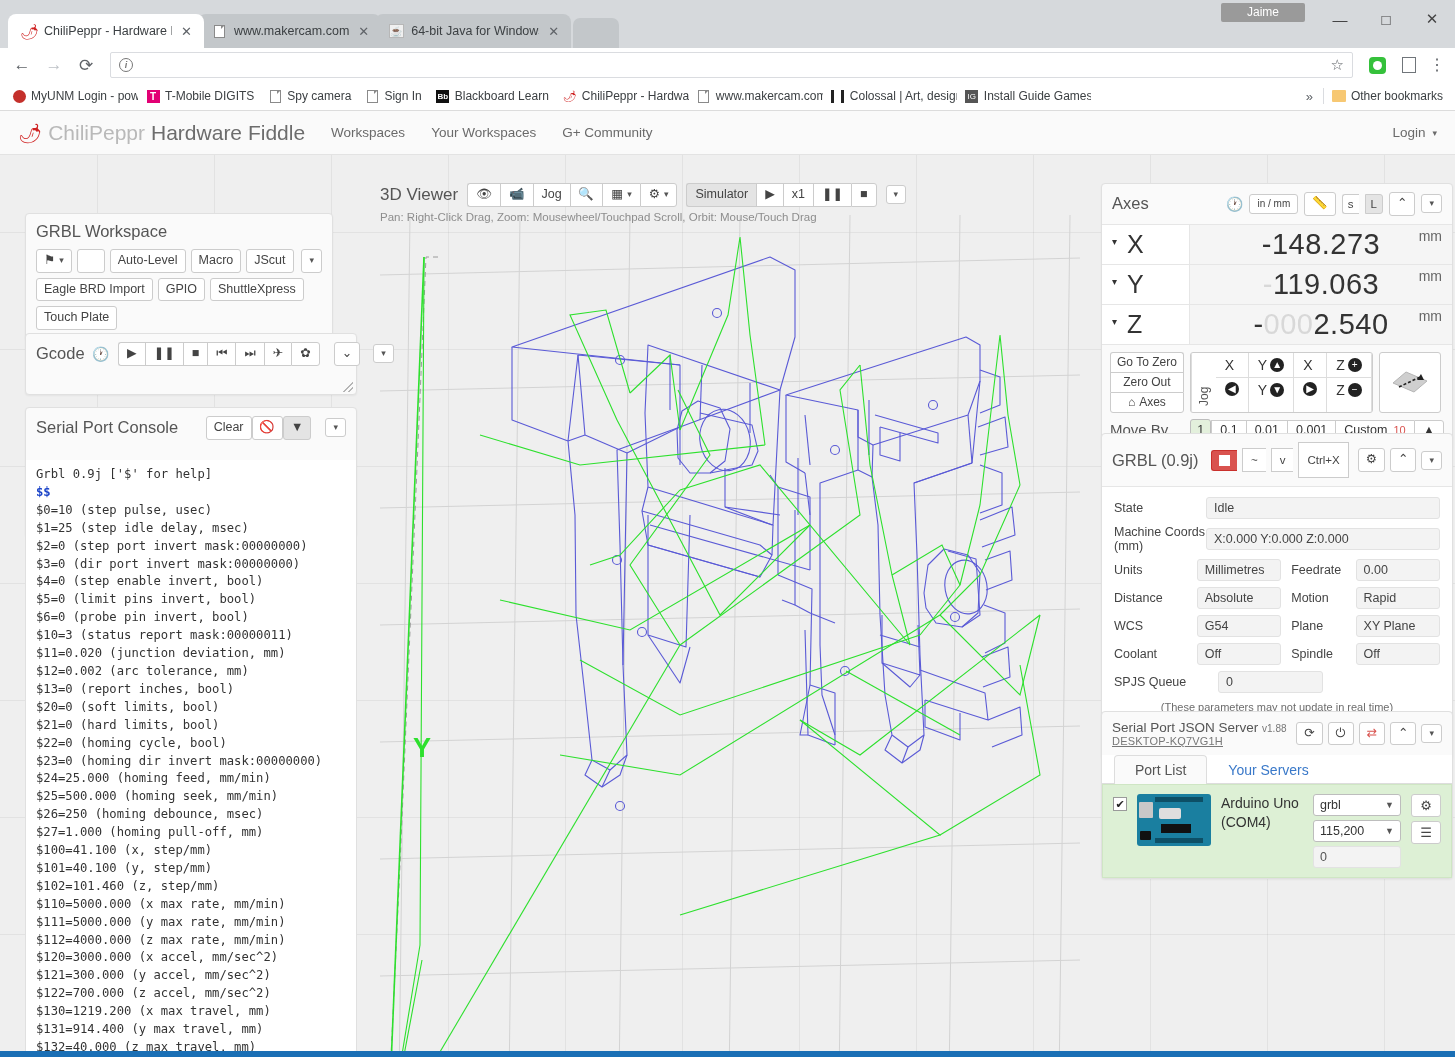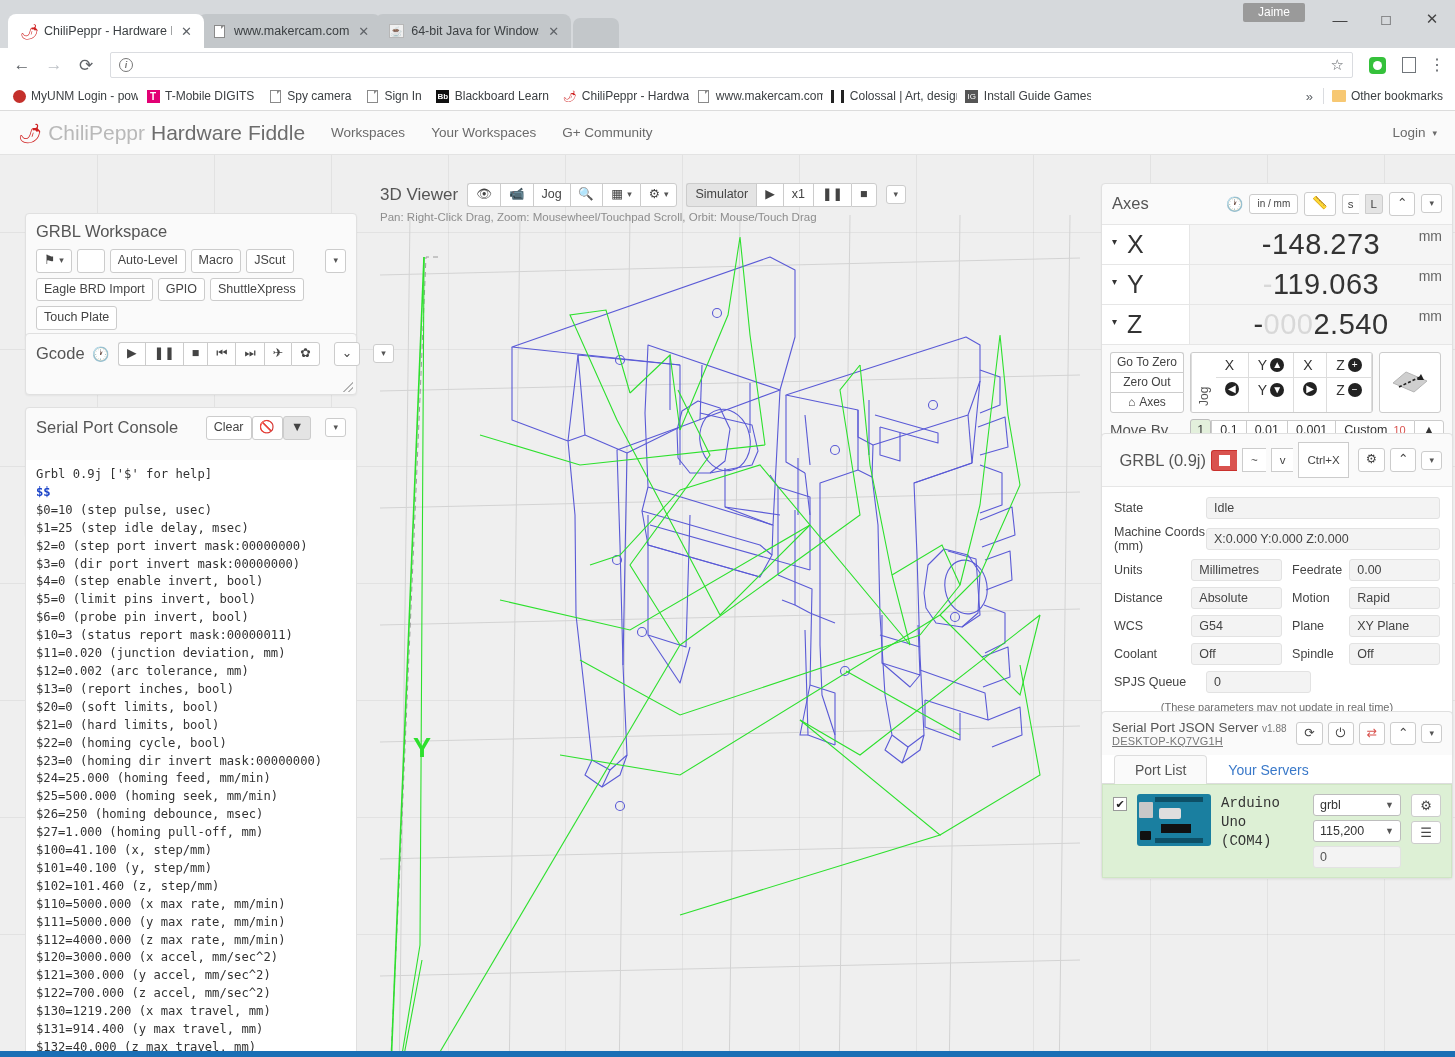--- a/index.html
+++ b/index.html
@@ -10,21 +10,21 @@
     font-size:13px; color:#333;
     background:#fff; overflow:hidden;
     position:relative;
   }
 
   
   .winbar { height:48px; background:#d6d9dc; position:relative; display:flex; align-items:flex-end; }
   .win-ctrls { position:absolute; right:0; top:0; display:flex; height:38px; align-items:center; }
   .win-btn { width:46px; height:38px; display:flex; align-items:center; justify-content:center; color:#444; font-size:15px; }
   .user-chip { position:absolute; right:150px; top:3px; background:#9a9a9a; color:#fff; font-size:12px;
-               padding:2px 15px 3px; border-radius:2px; }
+               padding:2px 26px 3px; border-radius:2px; }
   .tabs { display:flex; align-items:flex-end; padding-left:8px; height:100%; }
   .tab {
     position:relative; height:34px; display:flex; align-items:center; gap:7px;
     padding:0 10px 0 14px; min-width:100px; max-width:196px;
     background:#c3c7ca; border-radius:8px 8px 0 0; margin-right:-6px;
     font-size:12.5px; color:#3c4043; transform:skewX(0deg);
   }
   .tab.active { background:#fff; z-index:5; }
   .tab .tlabel { white-space:nowrap; overflow:hidden; text-overflow:clip; flex:1; }
   .tab .tclose { font-size:13px; color:#5f6368; line-height:1; padding:0 2px; }
@@ -95,21 +95,21 @@
   .panel-title { font-size:16.5px; color:#555; font-weight:normal; }
 
   .btn { border:1px solid #ccc; background:#fff; border-radius:3px; font-size:12.5px; color:#444;
          padding:3px 7px; display:inline-flex; align-items:center; justify-content:center; gap:4px;
          white-space:nowrap; line-height:1.25; }
   .btn.sm { padding:2px 5px; font-size:11.5px; }
   .btn.on { background:#e4e4e4; }
   .btn.caret:after { content:"▾"; font-size:9px; color:#555; }
 
   
-  #grblws { left:25px; top:58px; width:332px; }
+  #grblws { left:25px; top:58px; width:308px; }
   #grblws .rowbtns { display:flex; flex-wrap:wrap; gap:5px; padding:0 10px 10px; }
   #grblws .spacerbtn { width:28px; }
   #grblws .dd-right { margin-left:auto; }
 
   
   #gcode { left:25px; top:178px; width:332px; height:62px; }
   #gcode .bgrp { display:flex; }
   #gcode .bgrp .btn { border-radius:0; border-right-width:0; padding:3px 8px; }
   #gcode .bgrp .btn:first-child { border-radius:3px 0 0 3px; }
   #gcode .bgrp .btn:last-child { border-radius:0 3px 3px 0; border-right-width:1px; }
@@ -176,30 +176,30 @@
   .moveby { display:flex; align-items:center; gap:0; padding:2px 8px 8px 8px; }
   .moveby .lbl { font-size:15px; color:#555; width:92px; }
   .mb { border:1px solid #ccc; border-right-width:0; background:#fff; padding:2px 8px; font-size:12.5px; }
   .mb:first-of-type { border-radius:3px 0 0 3px; }
   .mb.sel { background:#e3f0dc; }
   .mb.last { border-right-width:1px; border-radius:0 3px 3px 0; }
   .mb .redv { color:#d9534f; font-size:11px; margin-left:6px; }
 
   #grbl { right:2px; top:278px; width:352px; }
   .grbl-hd { display:flex; align-items:center; gap:5px; padding:8px 10px; }
-  .grbl-hd .title { font-size:16.5px; color:#555; flex:1;text-align:right; }
+  .grbl-hd .title { font-size:16.5px; color:#555; flex:1; }
   .redsq { background:#d9534f; border-color:#c9302c; }
   .redsq .sq { width:11px; height:11px; background:#fff; display:block; }
   .grbl-body { background:#fff; border-top:1px solid #e6e6e6; padding:10px 12px 6px; }
   .frow { display:flex; align-items:center; margin-bottom:6px; }
   .frow .fl { width:92px; font-size:12.5px; color:#444; }
   .fv { background:#f3f3f3; border:1px solid #e2e2e2; border-radius:3px; font-size:12.5px; color:#444;
         padding:3px 7px; }
   .fv.wide { flex:1; }
-  .fv.half { width:105px; }
+  .fv.half { width:105px;margin-left:12px; }
   .note { font-size:11px; color:#6c6c6c; text-align:center; margin:8px 0 4px; }
   .issues { border-top:1px solid #e6e6e6; background:#fafafa; padding:10px 12px; font-size:12px; color:#555; }
   .issues a { color:#3a79c9; text-decoration:none; }
 
   #spjs { right:2px; top:556px; width:352px; }
   .spjs-hd { display:flex; align-items:center; gap:5px; padding:8px 10px; }
   .spjs-hd .tt { flex:1; }
   .spjs-hd .t1 { font-size:13.5px; color:#555; }
   .spjs-hd .t1 .v { font-size:10px; color:#777; }
   .spjs-hd .t2 { font-size:11px; color:#777; letter-spacing:.2px;text-decoration:underline; }
@@ -211,21 +211,21 @@
              border:1px solid #cfe6c4; }
   .portrow .cbx { width:14px; height:14px; border:1px solid #9a9a9a; background:#fff; margin-top:3px;
                   font-size:11px; display:flex; align-items:center; justify-content:center; color:#222; }
   .ardu { width:74px; height:52px; border-radius:3px; background:#1a7fa0; position:relative; overflow:hidden; flex:0 0 74px; }
   .ardu .usb { position:absolute; left:2px; top:8px; width:14px; height:16px; background:#c8c8c8; border-radius:1px; }
   .ardu .pwr { position:absolute; left:3px; bottom:6px; width:11px; height:9px; background:#111; border-radius:1px; }
   .ardu .chip { position:absolute; left:24px; bottom:13px; width:30px; height:9px; background:#111; }
   .ardu .hdr1 { position:absolute; left:18px; top:3px; width:48px; height:5px; background:#0d4f66; }
   .ardu .hdr2 { position:absolute; left:18px; bottom:3px; width:48px; height:5px; background:#0d4f66; }
   .ardu .ic { position:absolute; left:22px; top:14px; width:22px; height:11px; background:#dedede; border-radius:2px; }
-  .portname { font-size:14px; color:#333; line-height:19px; width:82px;font-family:Liberation Mono, monospace; }
+  .portname { font-size:14px; color:#333; line-height:19px; width:82px; }
   .selcol { display:flex; flex-direction:column; gap:4px; flex:1; }
   .sel { border:1px solid #bdbdbd; border-radius:3px; background:#fff; font-size:12.5px; color:#333;
          padding:3px 6px; display:flex; align-items:center; }
   .sel .cv { flex:1; }
   .sel .cr { font-size:9px; color:#555; }
   .inp0 { border:1px solid #e2e2e2; background:#f3f3f3; border-radius:3px; padding:3px 6px; font-size:12.5px; color:#555; }
   .pbtns { display:flex; flex-direction:column; gap:4px; }
   .pbtn { width:30px; height:23px; border:1px solid #ccc; background:#fff; border-radius:3px;
           display:flex; align-items:center; justify-content:center; font-size:13px; color:#444; }
   .statusline { position:absolute; left:0; right:0; bottom:0; height:6px; background:#1a6fb5; }

